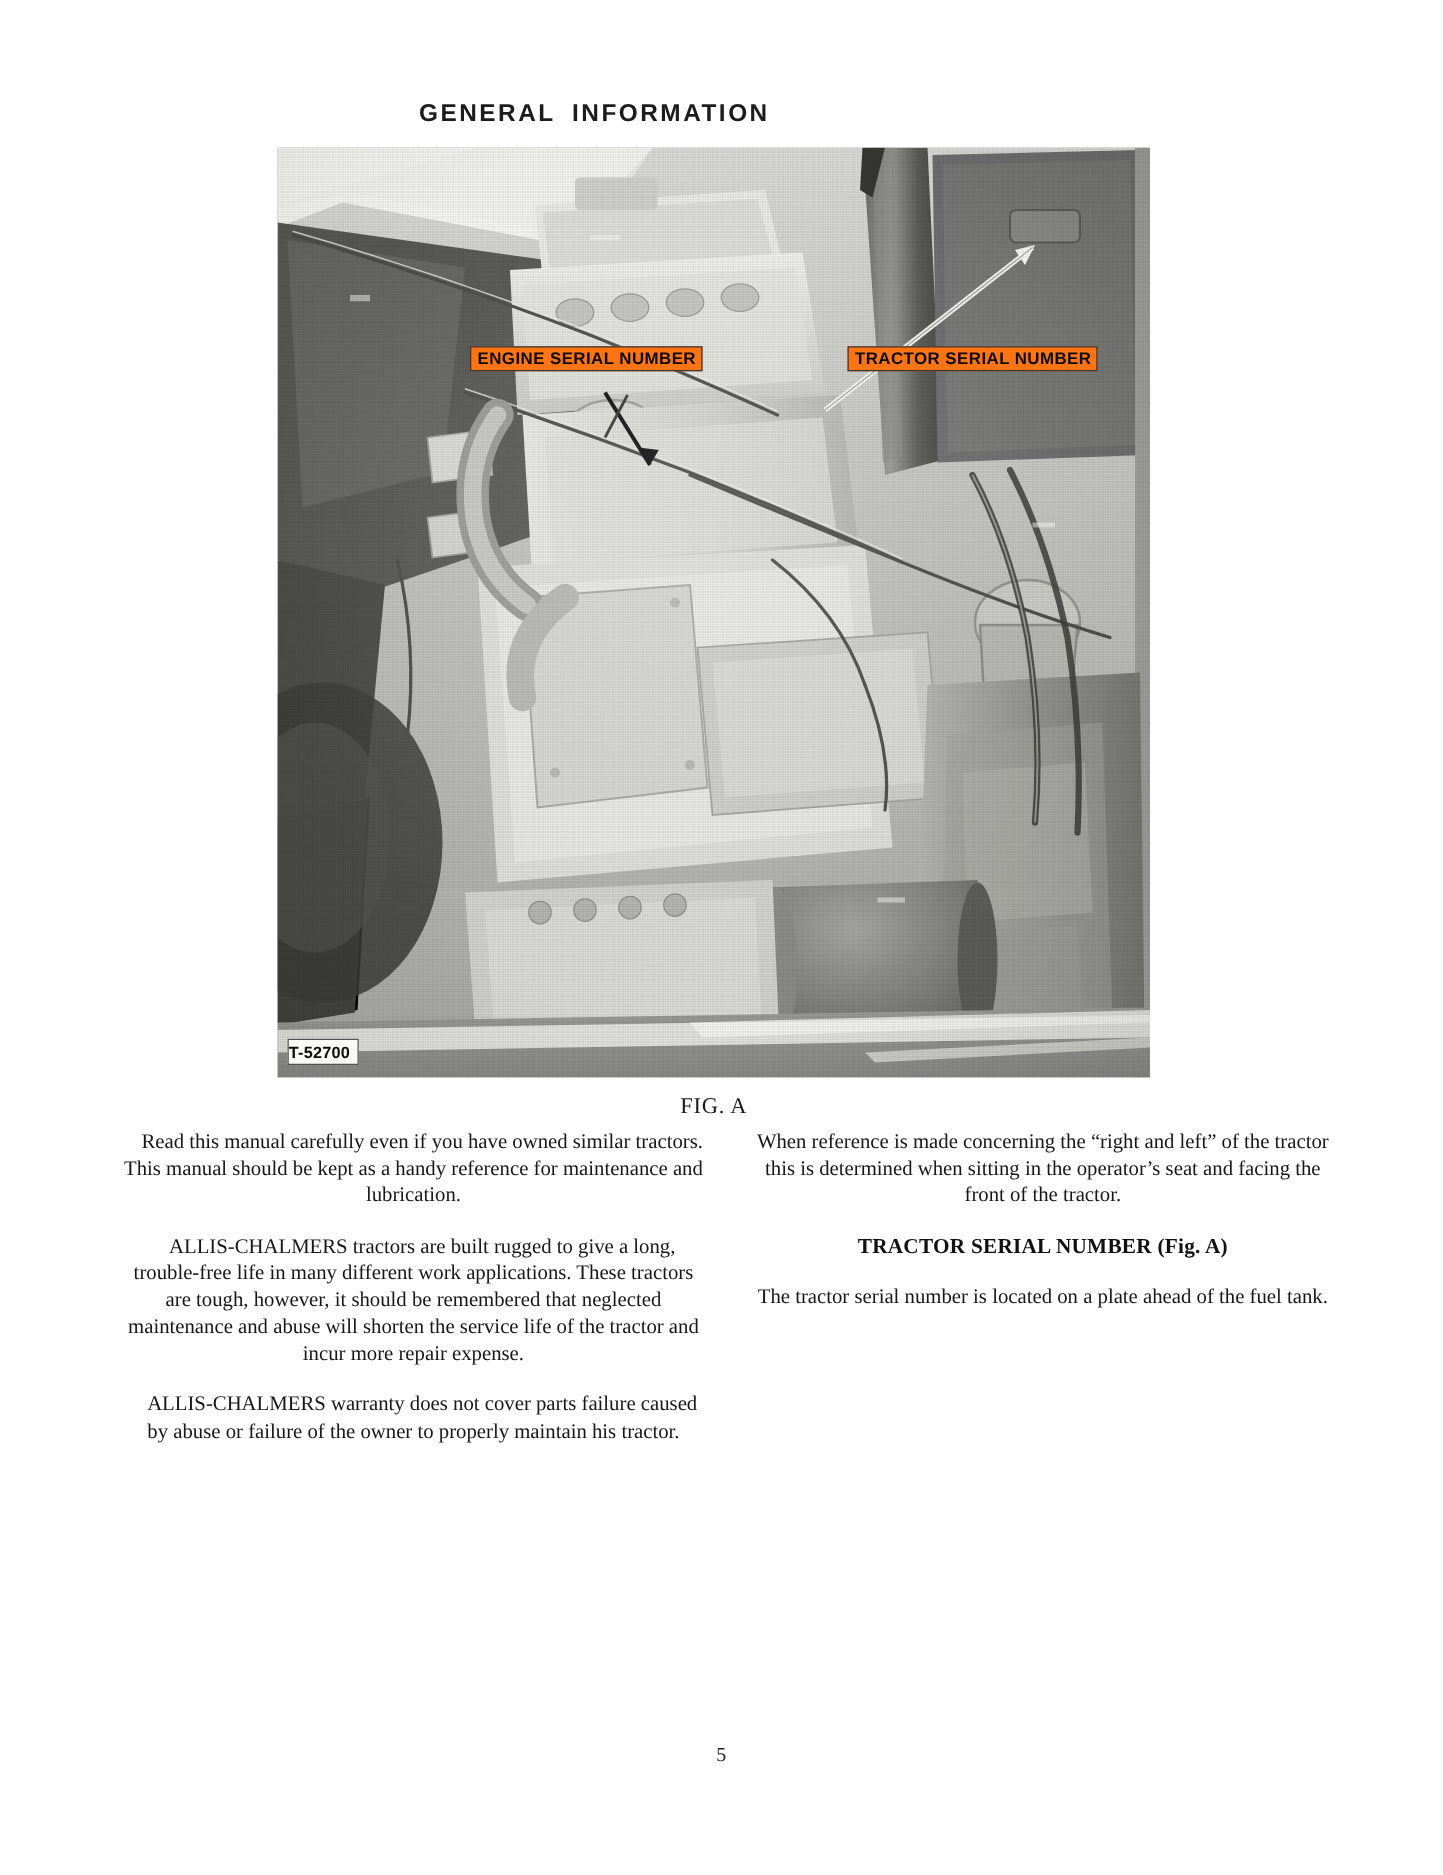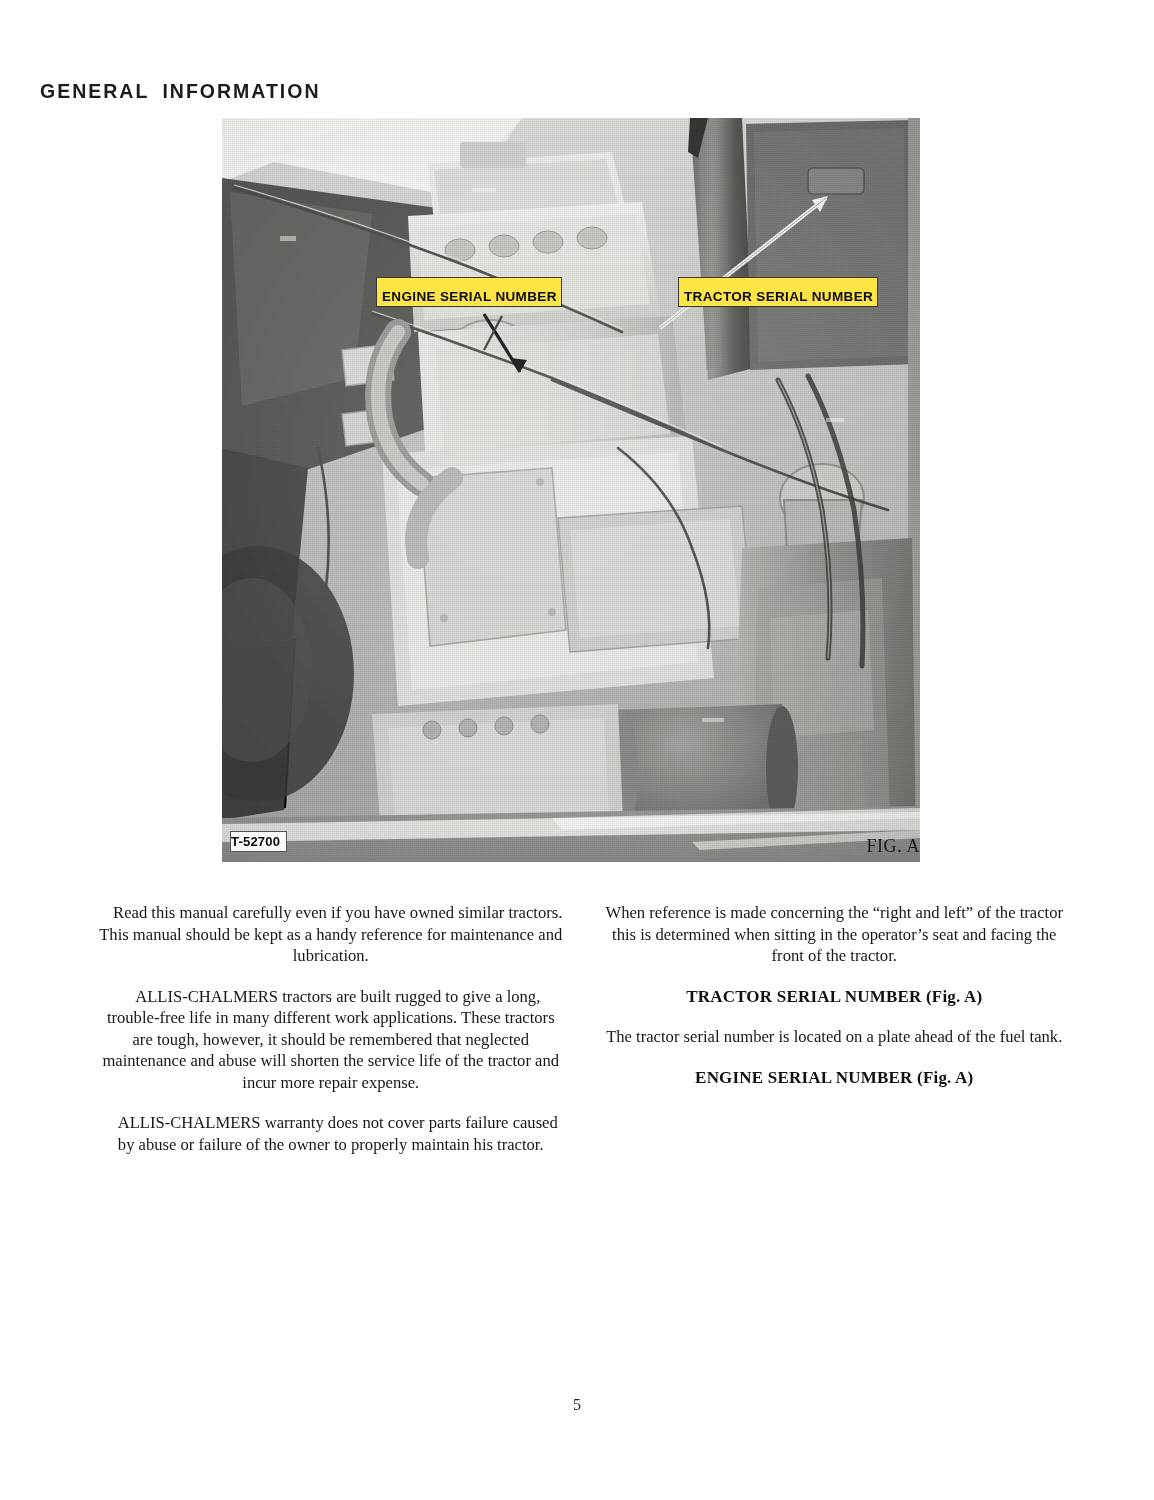--- a/index.html
+++ b/index.html
@@ -16,27 +16,27 @@
     color: #1a1a1a;
     overflow: hidden;
   }
 
   
   #page-header {
     position: absolute;
     top: 80px;
     left: 0;
     width: 951px;
+    text-align: center;
     font-family: "Liberation Sans", sans-serif;
     font-size: 19.5px;
     font-weight: 600;
     letter-spacing: 2.0px;
     word-spacing: 6px;
     color: #1c1c1c;
-    padding-left: 40px;
   }
 
   
   #figure-block {
     position: absolute;
     left: 222px;
     top: 118px;
     width: 698px;
   }
   #photo {
@@ -64,27 +64,27 @@
     inset: 0;
     pointer-events: none;
     background: radial-gradient(ellipse 90% 85% at 46% 45%, rgba(255,255,255,.12) 0%, rgba(0,0,0,.0) 55%, rgba(0,0,0,.10) 100%);
   }
 
   #photo svg { position: absolute; inset: 0; display: block; }
 
   
   .callout {
     position: absolute;
-    background: #fde047;
+    background: #f97316;
     color: #101010;
     font-family: "Liberation Sans", sans-serif;
     font-size: 13.5px;
     font-weight: 600;
     letter-spacing: .35px;
-    padding: 12px 4px 2px 5px;
+    padding: 2px 4px 2px 5px;
     white-space: nowrap;
     border: 1px solid #3a3a3a;
     line-height: 1.05;
   }
   #callout-engine  { left: 154px; top: 159px; }
   #callout-tractor { left: 456px; top: 159px; text-align: center; }
 
   .film-code {
     position: absolute;
     left: 8px;
@@ -95,23 +95,23 @@
     font-size: 13px;
     font-weight: 600;
     letter-spacing: .2px;
     padding: 2px 6px 2px 0;
     border: 1px solid #555;
   }
 
   #fig-caption {
     position: absolute;
     left: 222px;
-    top: 836px;
+    top: 874px;
     width: 698px;
-    text-align: right;
+    text-align: center;
     font-family: "Liberation Serif", serif;
     font-size: 18px;
     letter-spacing: .6px;
     color: #1b1b1b;
   }
 
   
   #columns {
     position: absolute;
     top: 902px;
@@ -353,17 +353,16 @@
   <div class="col">
     <p class="para indented">Read this manual carefully even if you have owned similar tractors.  This manual should be kept as a handy reference for maintenance and lubrication.</p>
     <p class="para indented">ALLIS-CHALMERS tractors are built rugged to give a long, trouble-free life in many different work applications. These tractors are tough, however, it should be remembered that neglected maintenance and abuse will shorten the service life of the tractor and incur more repair expense.</p>
     <p class="para indented">ALLIS-CHALMERS warranty does not cover parts failure caused by abuse or failure of the owner to properly maintain his tractor.</p>
   </div>
 
   <div class="col">
     <p class="para">When reference is made concerning the “right and left” of the tractor this is determined when sitting in the operator’s seat and facing the front of the tractor.</p>
     <p class="heading">TRACTOR SERIAL NUMBER (Fig. A)</p>
     <p class="para">The tractor serial number is located on a plate ahead of the fuel tank.</p>
-    <p class="heading">ENGINE SERIAL NUMBER (Fig. A)</p>
   </div>
 </div>
 
 <div id="page-number">5</div>
 
 </body></html>

